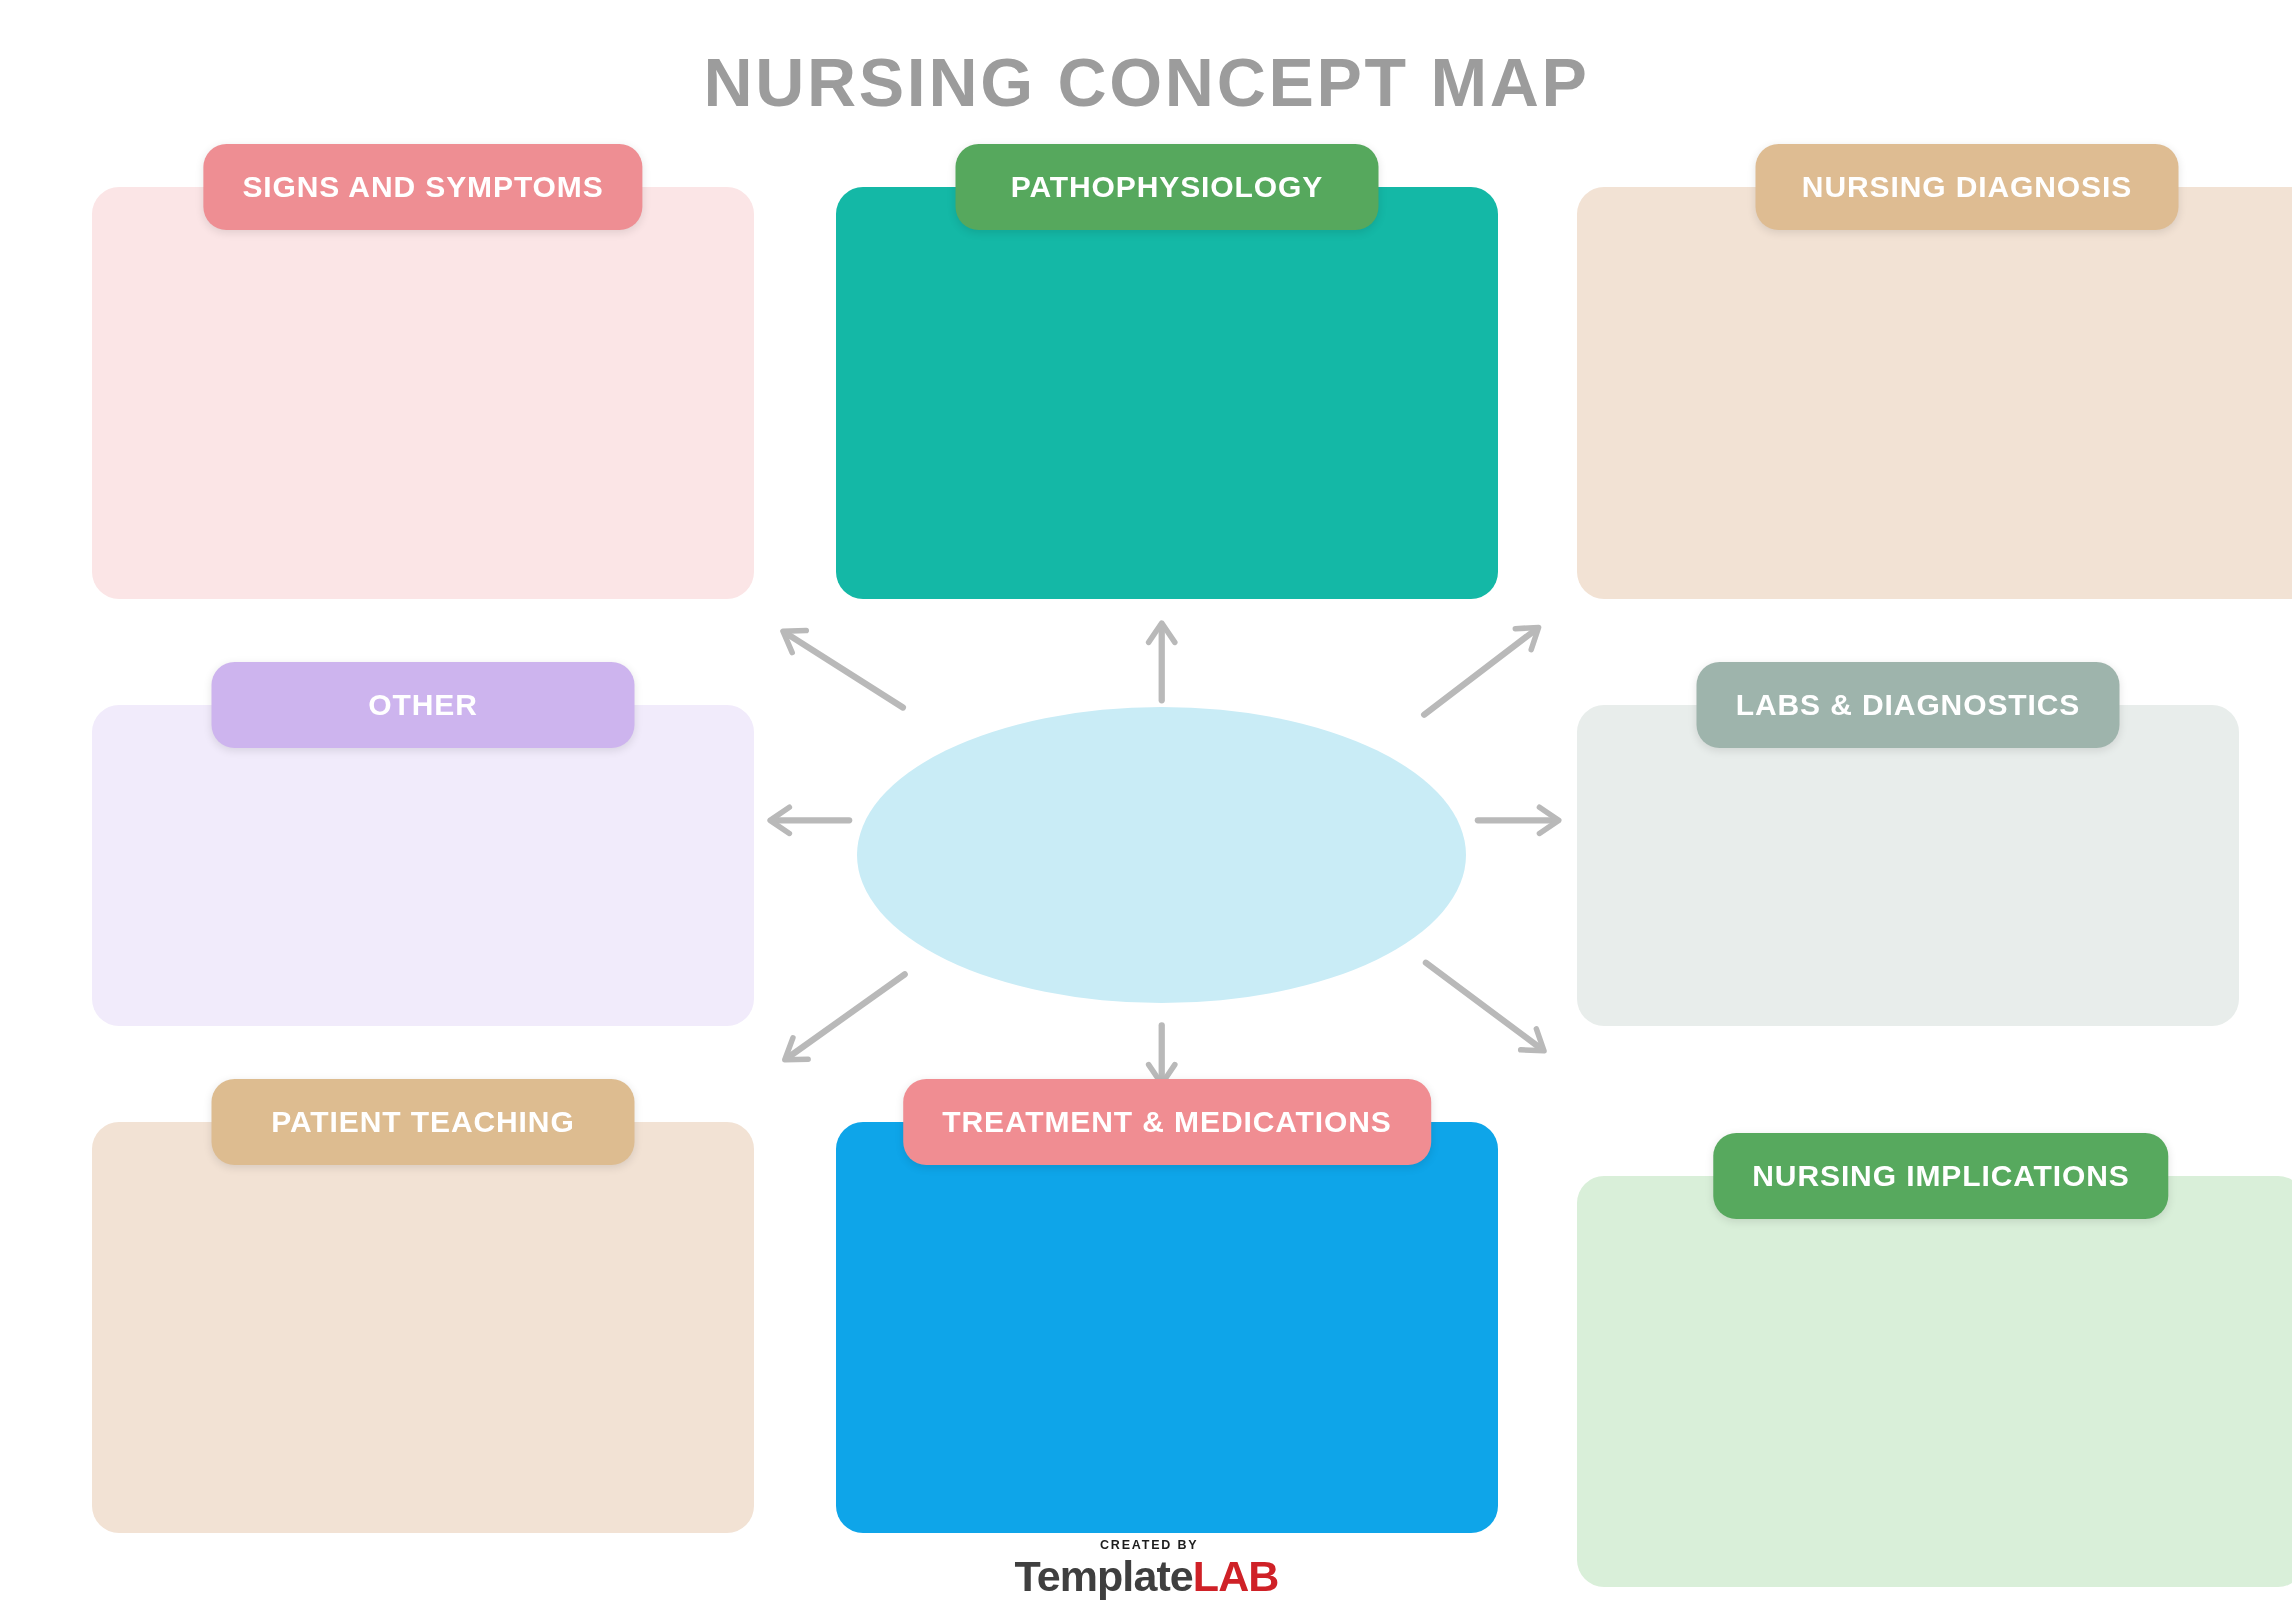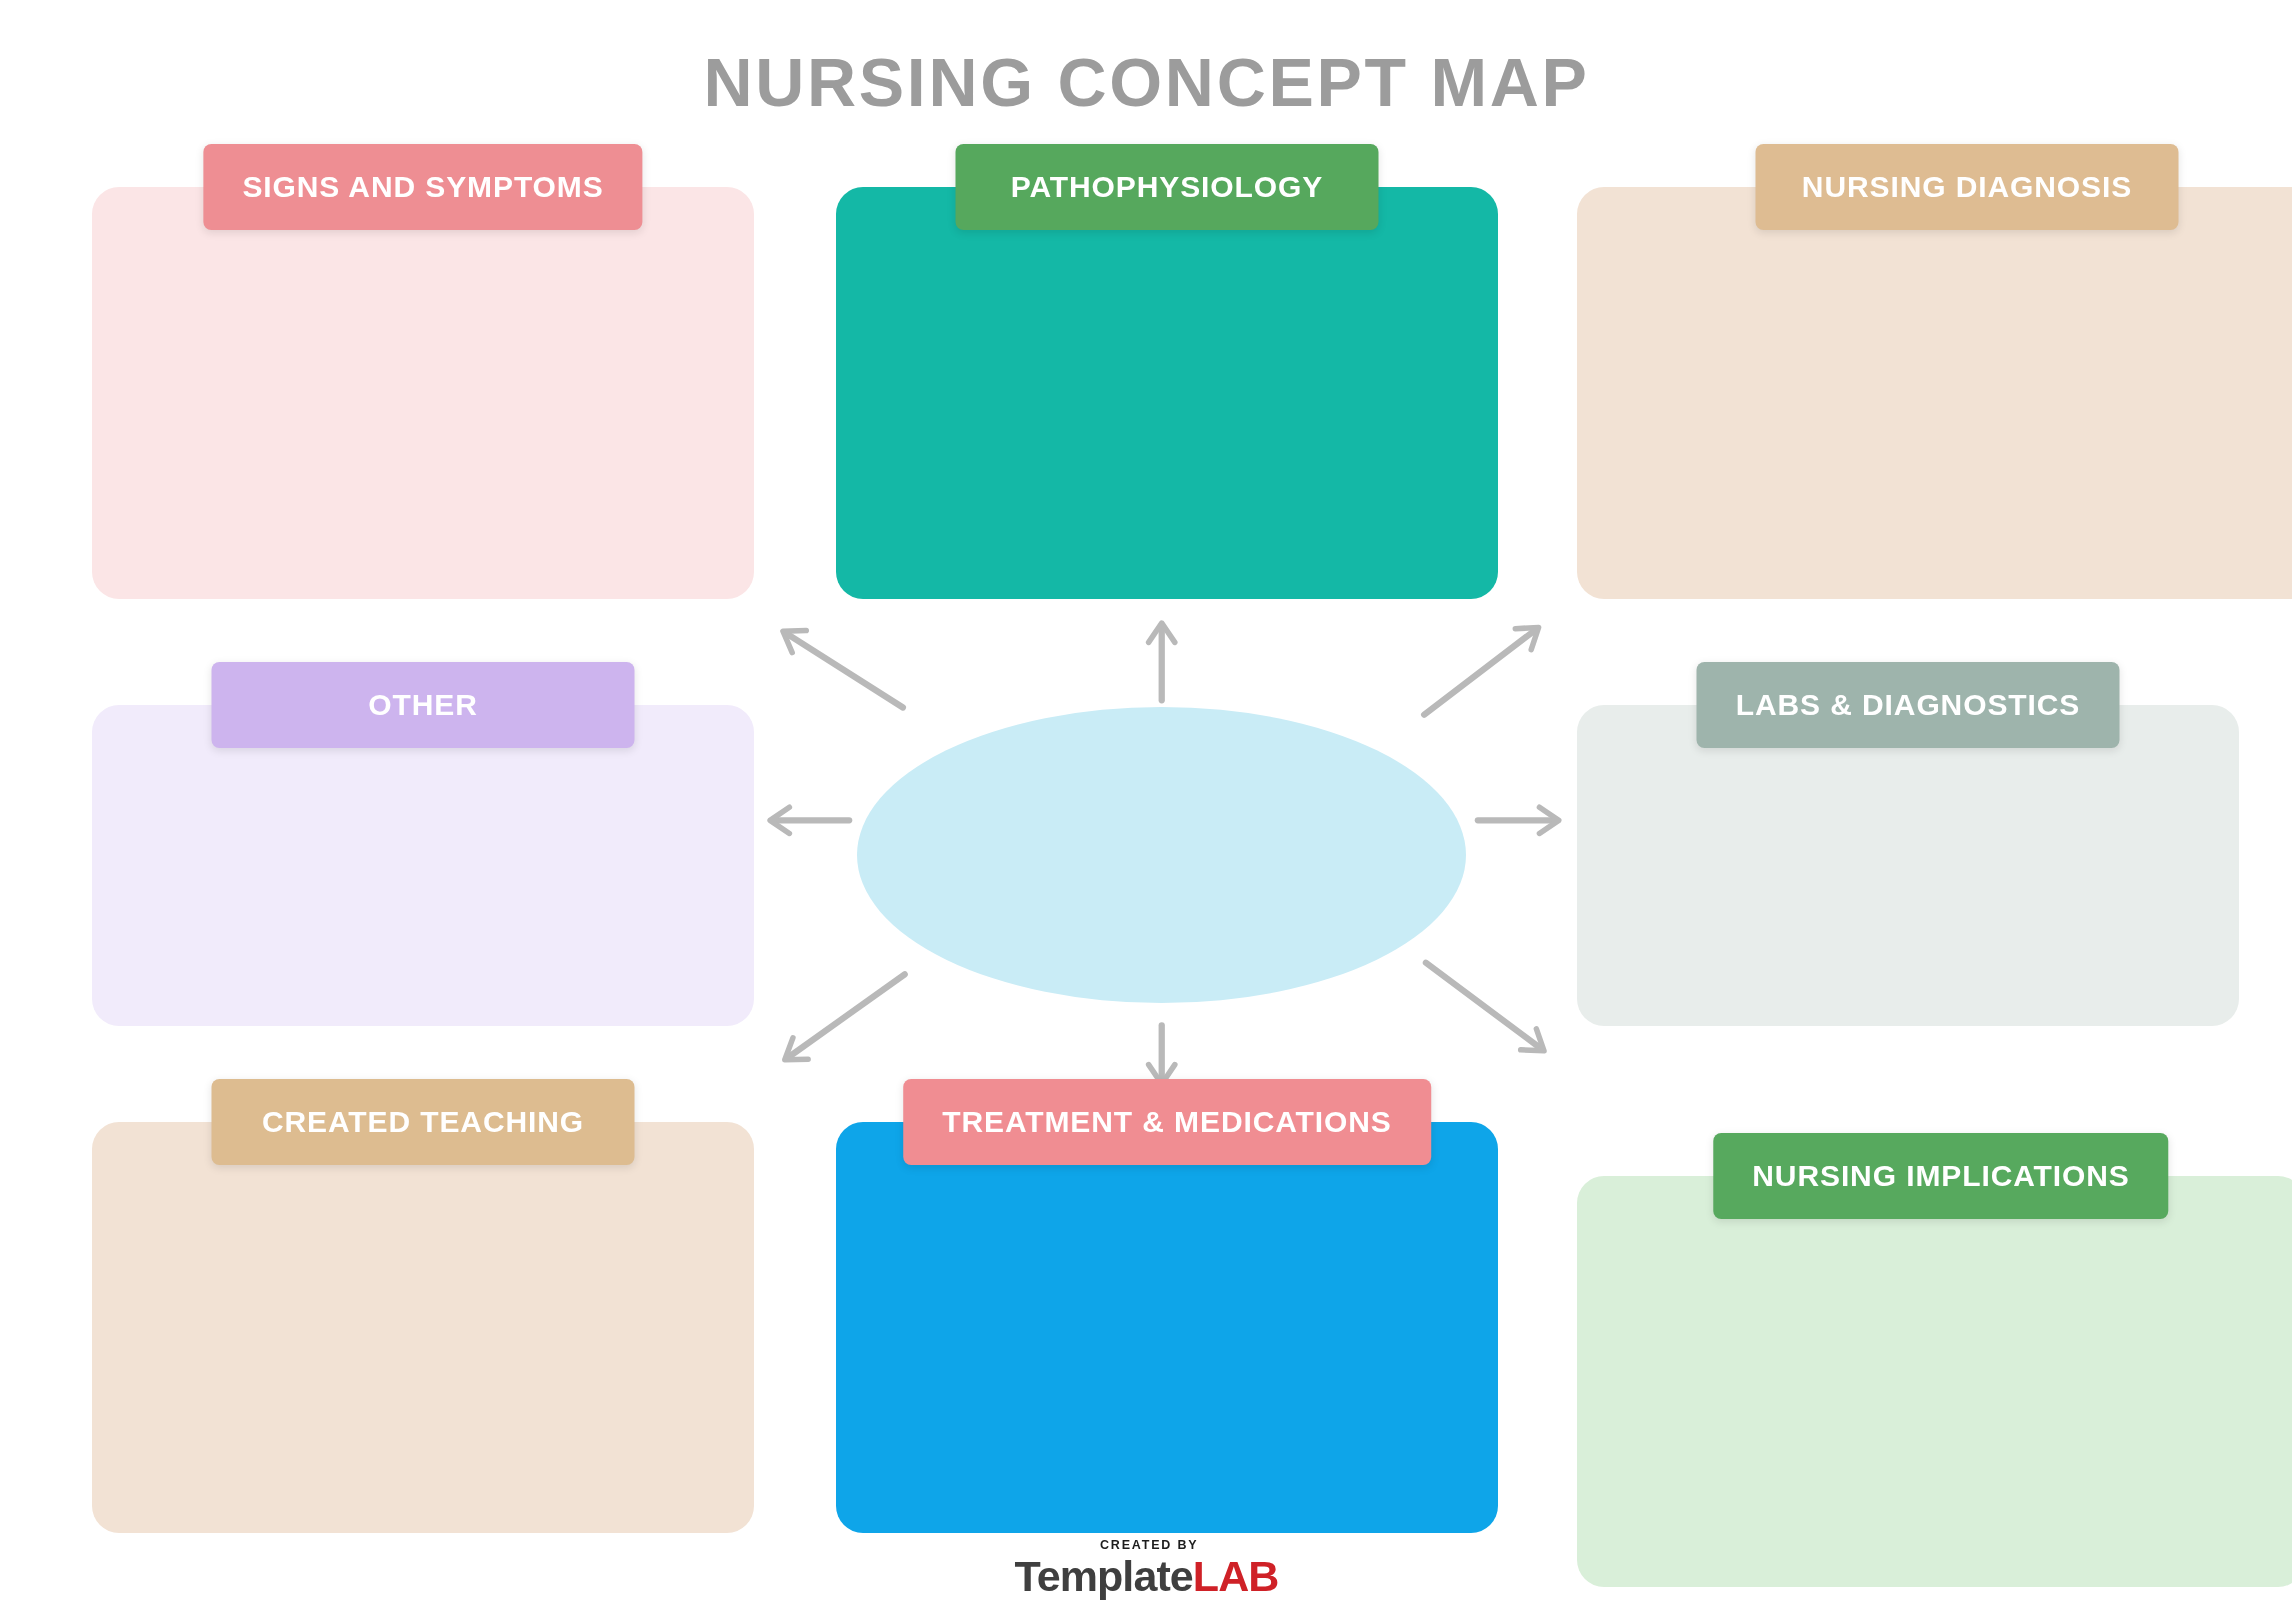--- a/index.html
+++ b/index.html
@@ -29,21 +29,21 @@
   }
   .box-header {
     position: absolute;
     top: -43px;
     left: 50%;
     transform: translateX(-50%);
     height: 86px;
     min-width: 423px;
     padding: 0 39px;
     box-sizing: border-box;
-    border-radius: 8px;
+    border-radius: 23px;
     display: flex;
     align-items: center;
     justify-content: center;
     white-space: nowrap;
     box-shadow: 0 2.7px 8px rgba(0,0,0,0.10);
   }
   .box-title {
     color: #ffffff;
     font-size: 30px;
     font-weight: bold;
@@ -162,21 +162,21 @@
 
   <section class="box pos-5" style="background-color: rgb(232, 237, 235);">
     <header class="box-header" style="background-color: rgb(158, 180, 172);">
       <span class="box-title">LABS &amp; DIAGNOSTICS</span>
     </header>
     <div class="box-content"></div>
   </section>
 
   <section class="box pos-6" style="background-color: rgb(242, 226, 212);">
     <header class="box-header" style="background-color: rgb(221, 188, 144);">
-      <span class="box-title">CREATED TEACHING</span>
+      <span class="box-title">PATIENT TEACHING</span>
     </header>
     <div class="box-content"></div>
   </section>
 
   <section class="box pos-7" style="background-color: #0ea5e9;">
     <header class="box-header" style="background-color: rgb(240, 141, 146);">
       <span class="box-title">TREATMENT &amp; MEDICATIONS</span>
     </header>
     <div class="box-content"></div>
   </section>

